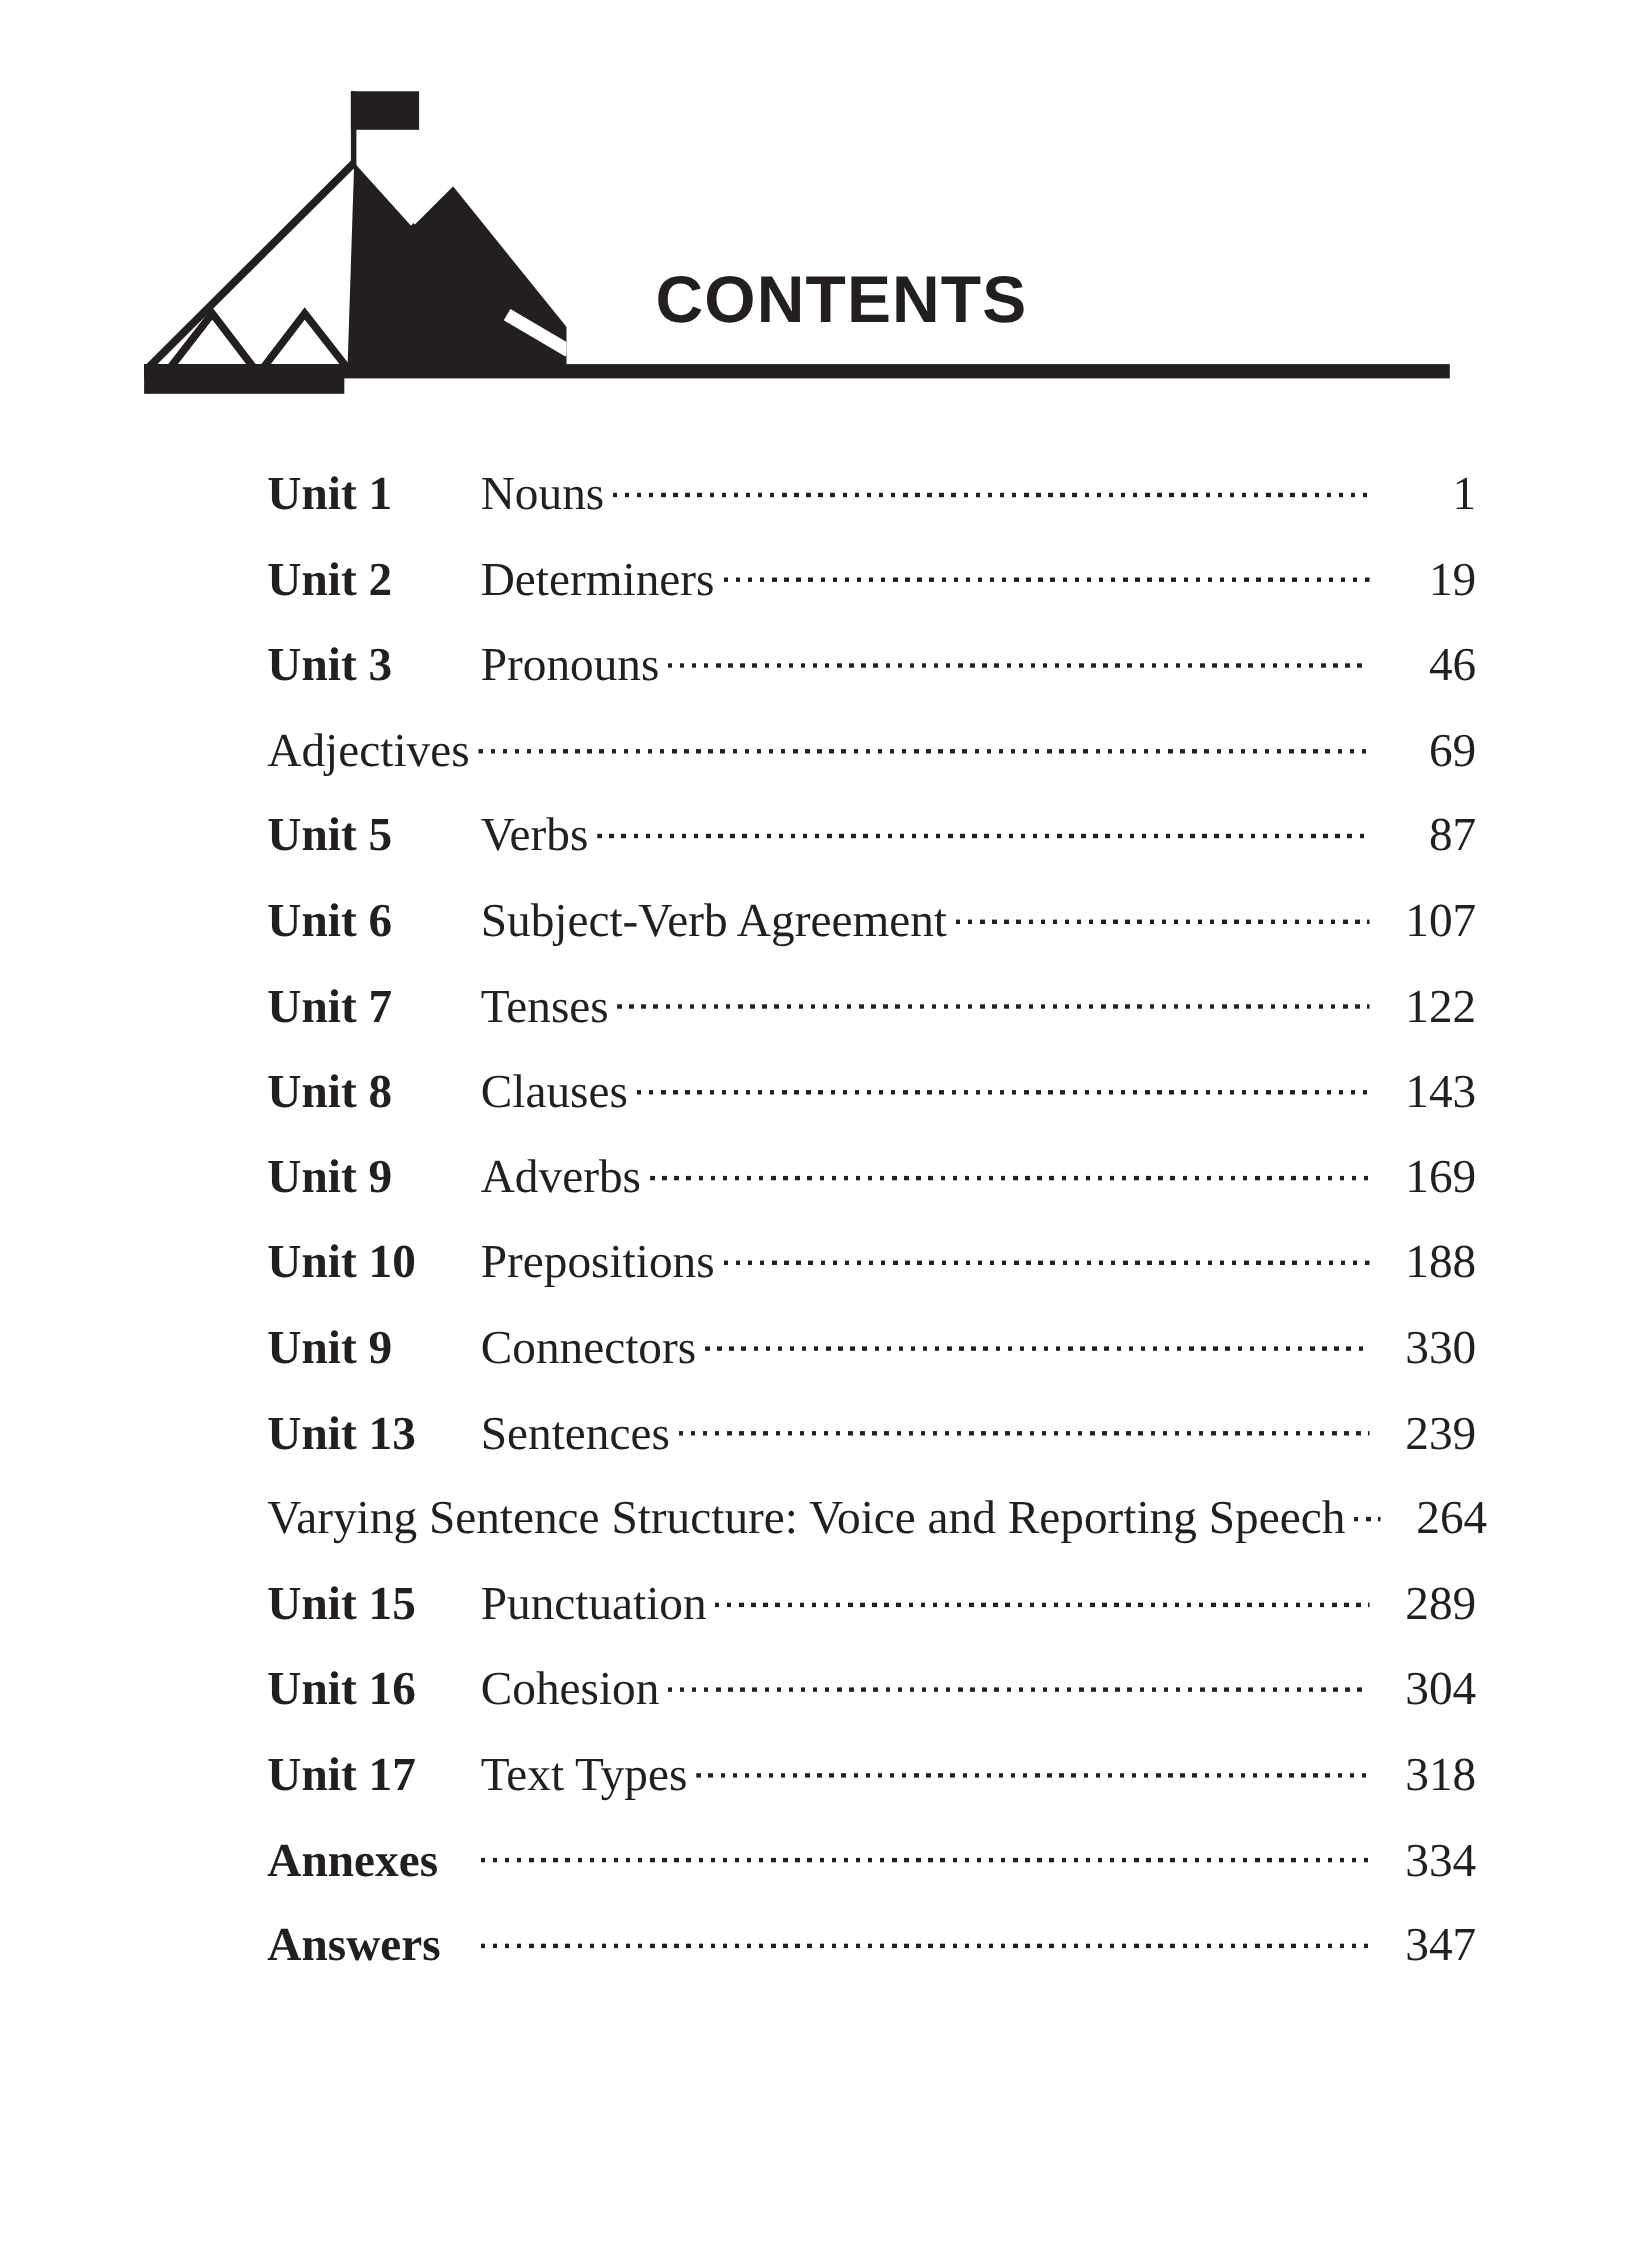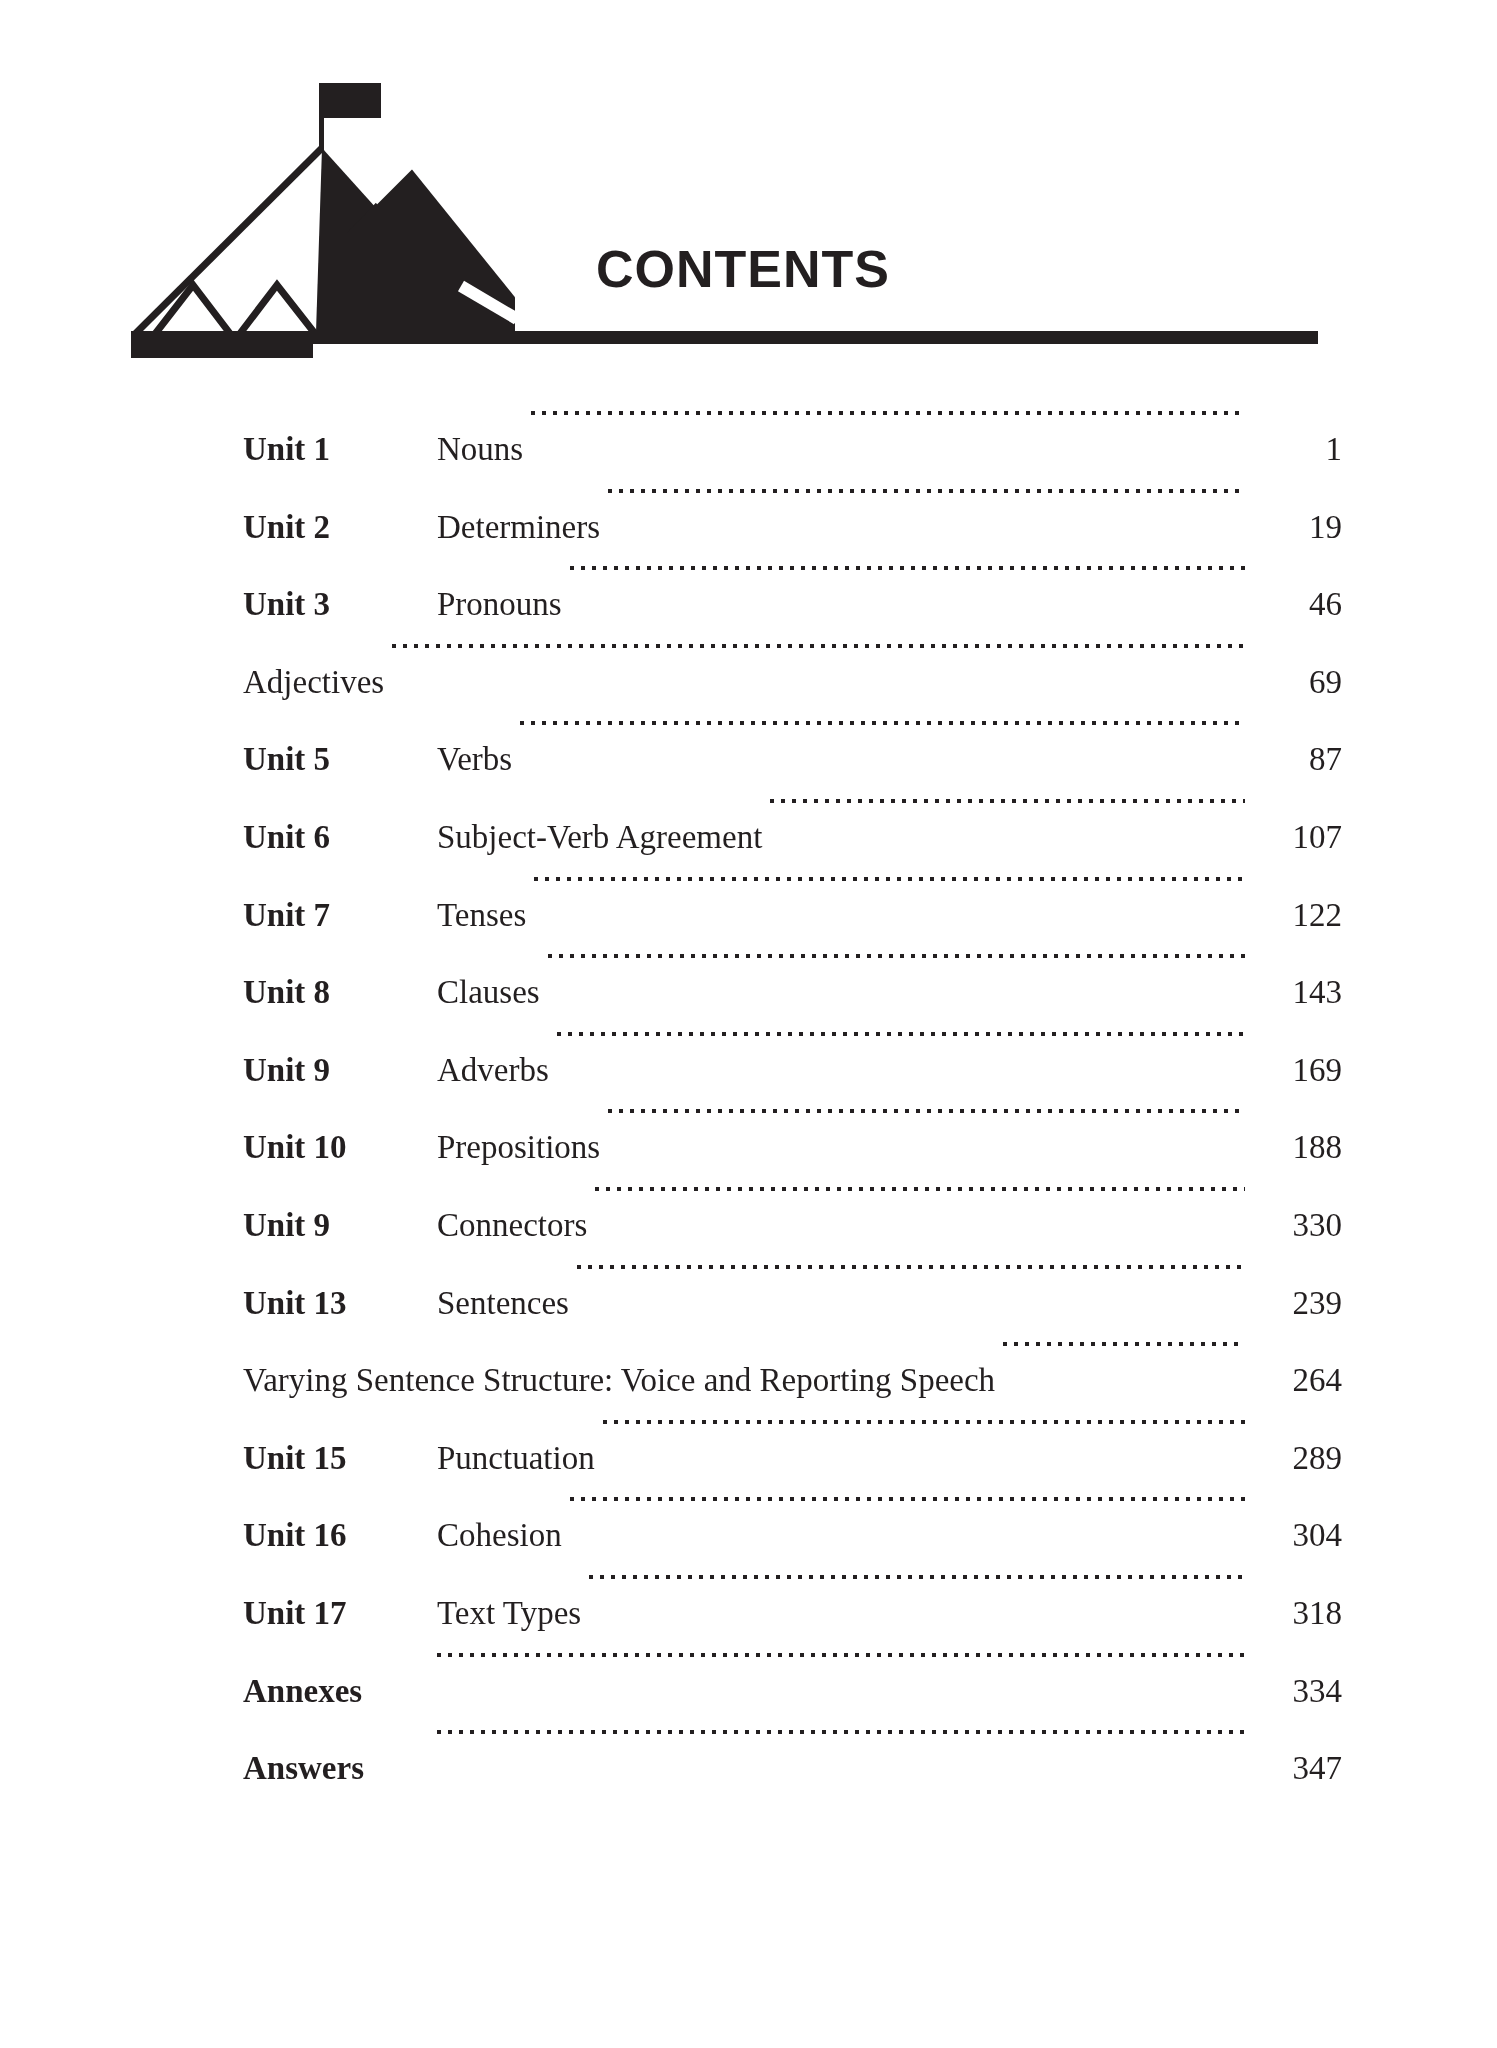--- a/index.html
+++ b/index.html
@@ -11,42 +11,42 @@
     margin:0 auto;
     font-family:"Liberation Serif", serif;
     color:#231f20;
   }
   
   .logo-svg { position:absolute; left:115px; top:50px; width:400px; height:310px; }
   .contents-title {
     position:absolute; left:596px; top:243px;
     font-family:"Liberation Sans", sans-serif;
     font-weight:700;
-    font-size:52px; line-height:1;
+    font-size:60px; line-height:1;
     letter-spacing:1px;
     color:#231f20;
     white-space:nowrap;
   }
   .header-rule {
     position:absolute; left:131px; top:331px;
     width:1187px; height:13px; background:#231f20;
   }
   .header-rule-thick {
     position:absolute; left:131px; top:331px;
     width:182px; height:27px; background:#231f20;
   }
   
   .toc {
     position:absolute; left:243px; top:411px;
     width:1099px;
   }
   .toc-row {
-    display:flex; align-items:flex-start;
+    display:flex; align-items:center;
     height:77.6px; line-height:77.6px;
-    font-size:33px; white-space:nowrap;
+    font-size:43px; white-space:nowrap;
   }
   .toc-unit {
     flex:0 0 194px;
     font-weight:700;
   }
   .toc-title { flex:0 0 auto; margin-right:8px; }
   .toc-title:empty { margin-right:0; }
   .toc-leader {
     flex:1 1 auto; min-width:24px;
     height:4px;

